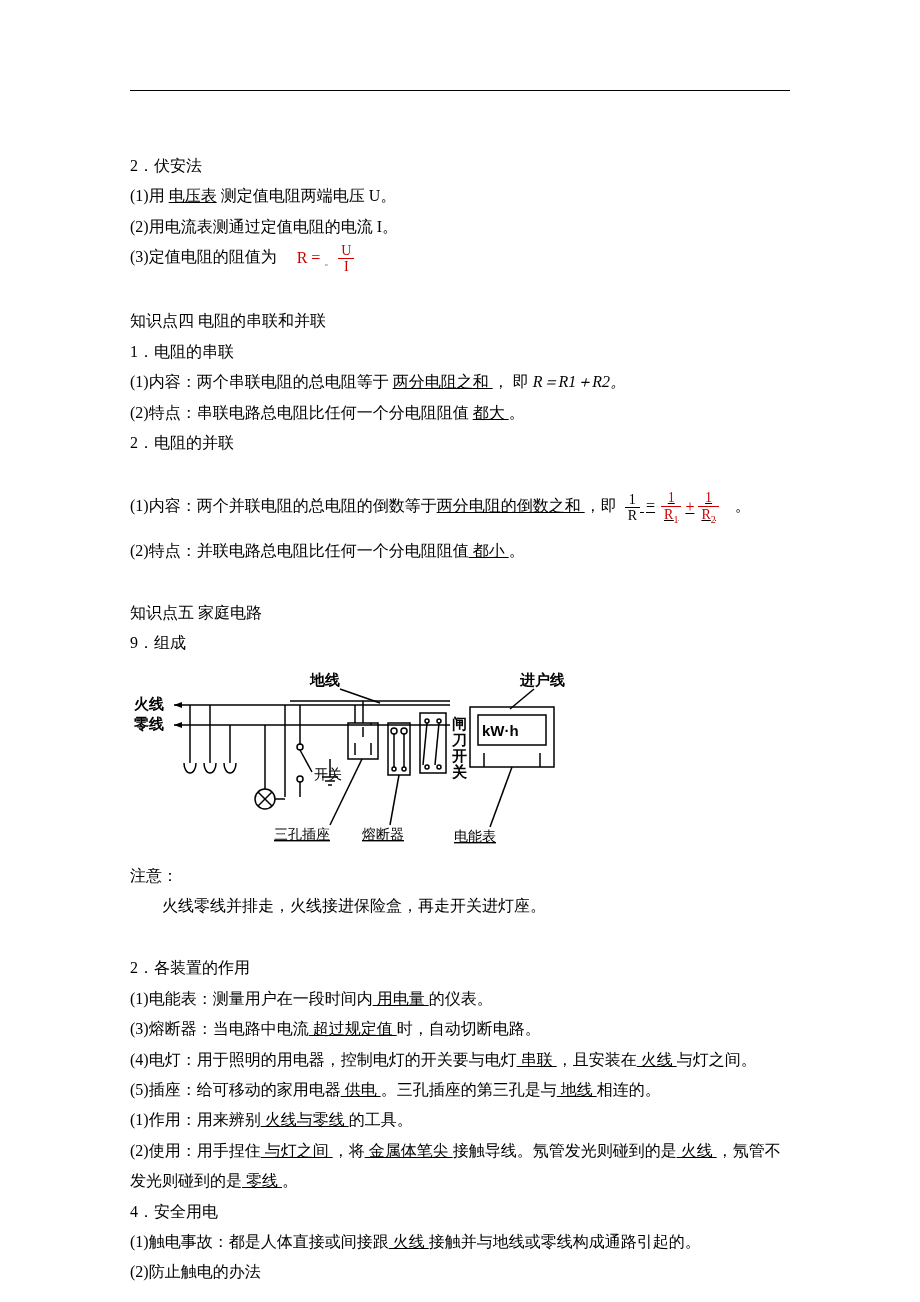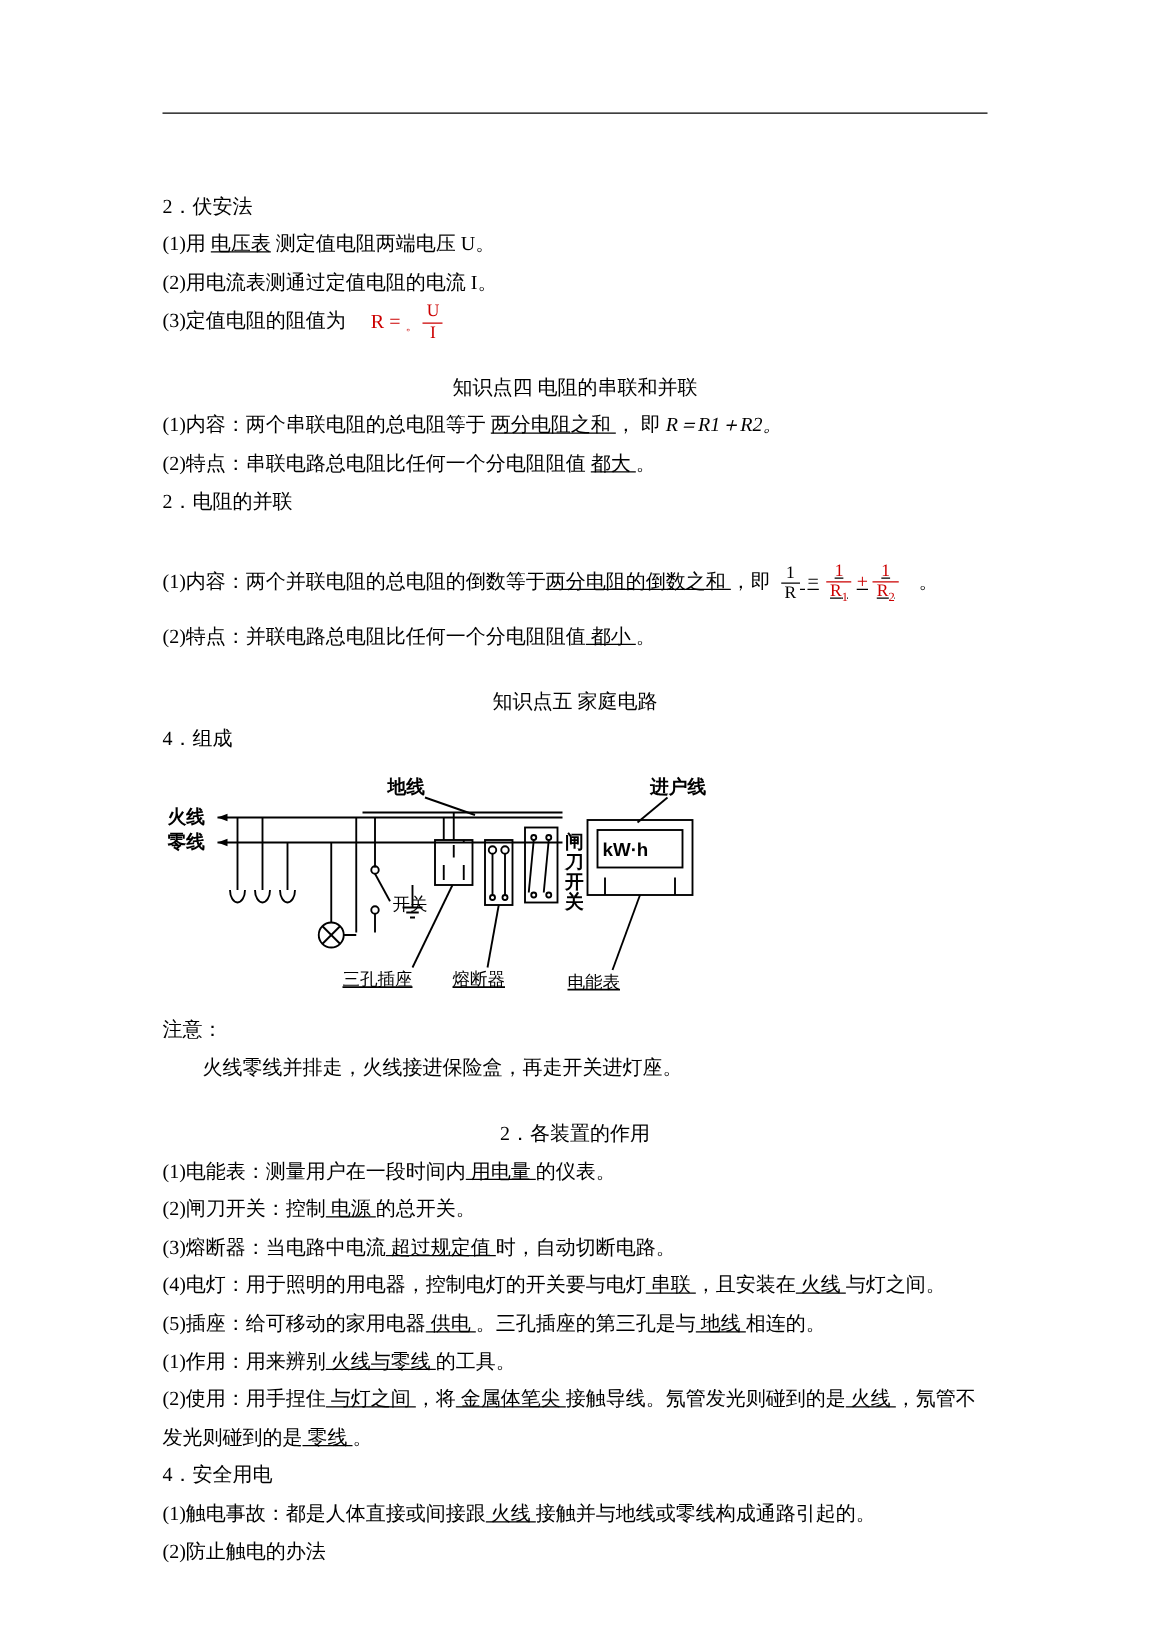--- a/index.html
+++ b/index.html
@@ -54,22 +54,21 @@
   .eqline {
     display: inline-flex;
     align-items: center;
     gap: 4px;
   }
   .italic {
     font-style: italic;
     font-family: "Times New Roman", serif;
   }
   .section-gap {
-    margin-top: 22px;
-    text-align: center;
+    margin-top: 32px;
   }
   .indent {
     text-indent: 2em;
   }
   .diagram-wrap {
     margin: 8px 0 4px 0;
   }
   .diagram-wrap svg {
     display: block;
   }
@@ -96,20 +95,21 @@
       <span>R =</span>
         <span style="font-size:10px; position:relative; top:3px;">。</span>
       <span class="frac">
         <span class="num">U</span>
         <span class="den">I</span>
       </span>
     </span>
   </div>
 
   <div class="section-gap">知识点四 电阻的串联和并联</div>
+  <div>1．电阻的串联</div>
   <div>
     <span>(1)内容：两个串联电阻的总电阻等于 </span><span class="u">两分电阻之和 </span><span>， 即 </span><span class="italic">R＝R1＋R2。</span>
   </div>
   <div>
     <span>(2)特点：串联电路总电阻比任何一个分电阻阻值 </span><span class="u">都大 </span><span>。</span>
   </div>
   <div>2．电阻的并联</div>
   <div style="position:relative; margin-top:32px;">
     <span>(1)内容：两个并联电阻的总电阻的倒数等于</span><span class="u">两分电阻的倒数之和 </span><span>，即</span>
     <span class="formula-red eqline" style="text-decoration:underline; text-decoration-color:#000; padding:0 4px;">
@@ -130,21 +130,21 @@
         <span class="den"><span>R</span><span class="sub">2</span></span>
       </span>
     </span>
     &nbsp;&nbsp;<span>。</span>
   </div>
   <div style="margin-top:11px;">
     <span>(2)特点：并联电路总电阻比任何一个分电阻阻值</span><span class="u">  都小  </span><span>。</span>
   </div>
 
   <div class="section-gap">知识点五 家庭电路</div>
-  <div>4．组成</div>
+  <div>9．组成</div>
 
   <div class="diagram-wrap">
     <svg width="460" height="190" viewBox="0 0 460 190">
       <style>
         .st{stroke:#000;stroke-width:1.5;fill:none}
         .tb{font-family:SimHei,sans-serif;font-size:15px;font-weight:bold}
         .tn{font-family:SimSun,serif;font-size:14px}
         .tu{font-family:SimSun,serif;font-size:14px;text-decoration:underline}
       </style>
 
@@ -236,23 +236,20 @@
   </div>
 
   <div>注意：</div>
   <div class="indent">火线零线并排走，火线接进保险盒，再走开关进灯座。</div>
 
   <div class="section-gap">2．各装置的作用</div>
   <div>
     <span>(1)电能表：测量用户在一段时间内</span><span class="u">  用电量  </span><span>的仪表。</span>
   </div>
   <div>
-    <span>(2)闸刀开关：控制</span><span class="u"> 电源 </span><span>的总开关。</span>
-  </div>
-  <div>
     <span>(3)熔断器：当电路中电流</span><span class="u">  超过规定值   </span><span>时，自动切断电路。</span>
   </div>
   <div>
     <span>(4)电灯：用于照明的用电器，控制电灯的开关要与电灯</span><span class="u"> 串联 </span><span>，且安装在</span><span class="u"> 火线   </span><span>与灯之间。</span>
   </div>
   <div>
     <span>(5)插座：给可移动的家用电器</span><span class="u">  供电 </span><span>。三孔插座的第三孔是与</span><span class="u">   地线  </span><span>相连的。</span>
   </div>
 
   <div>

